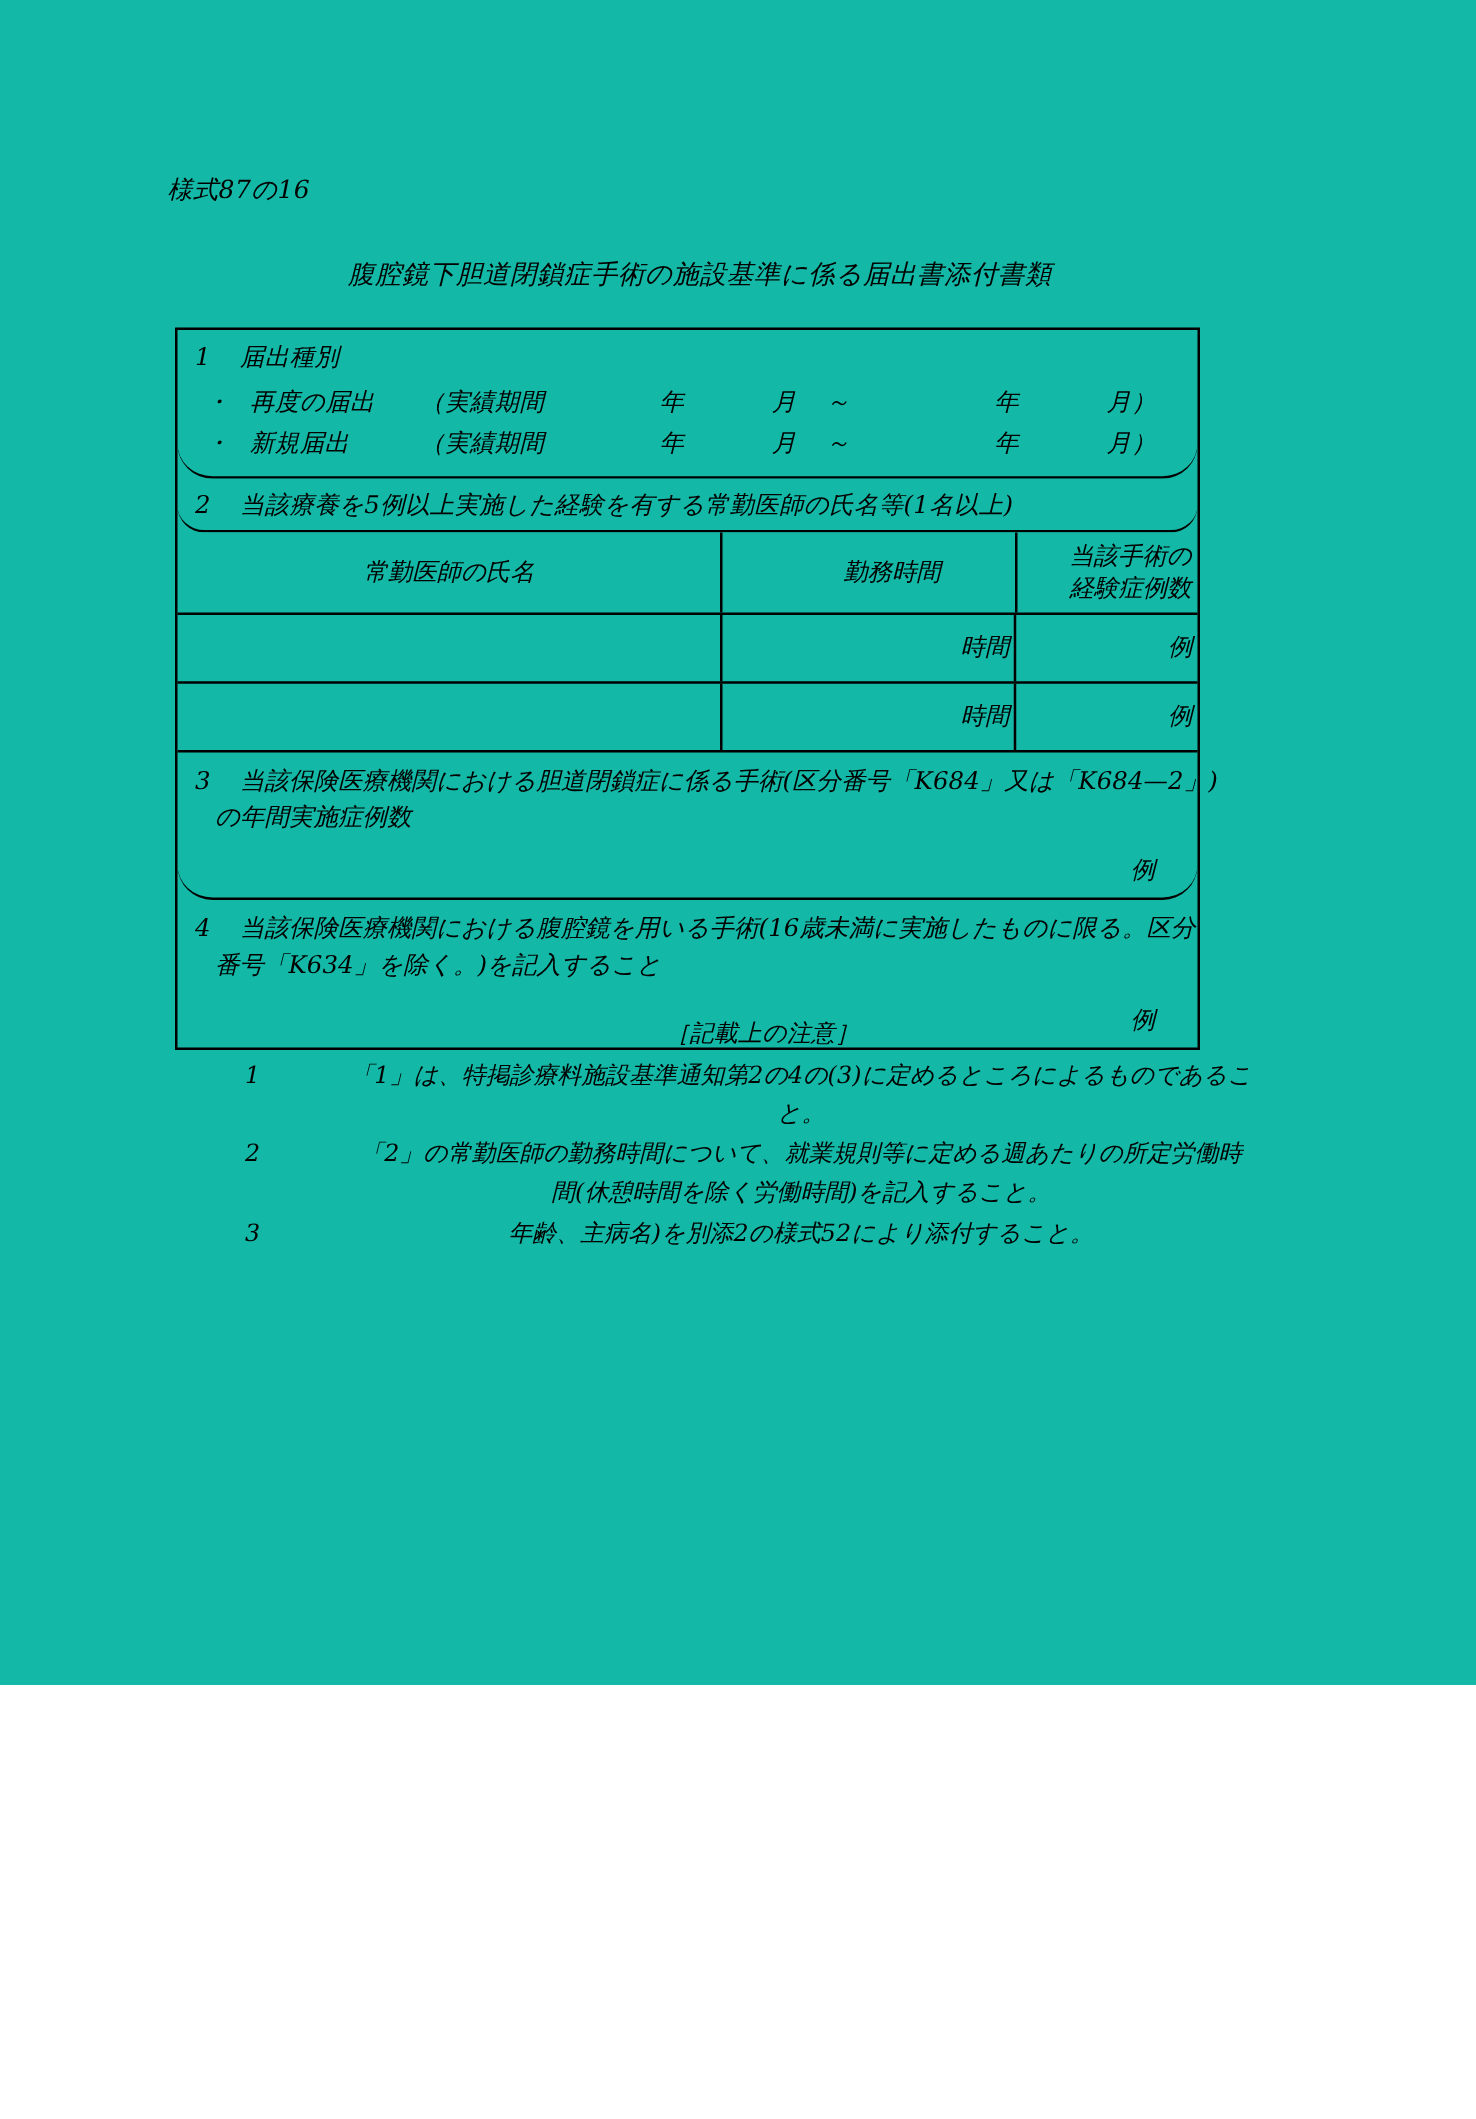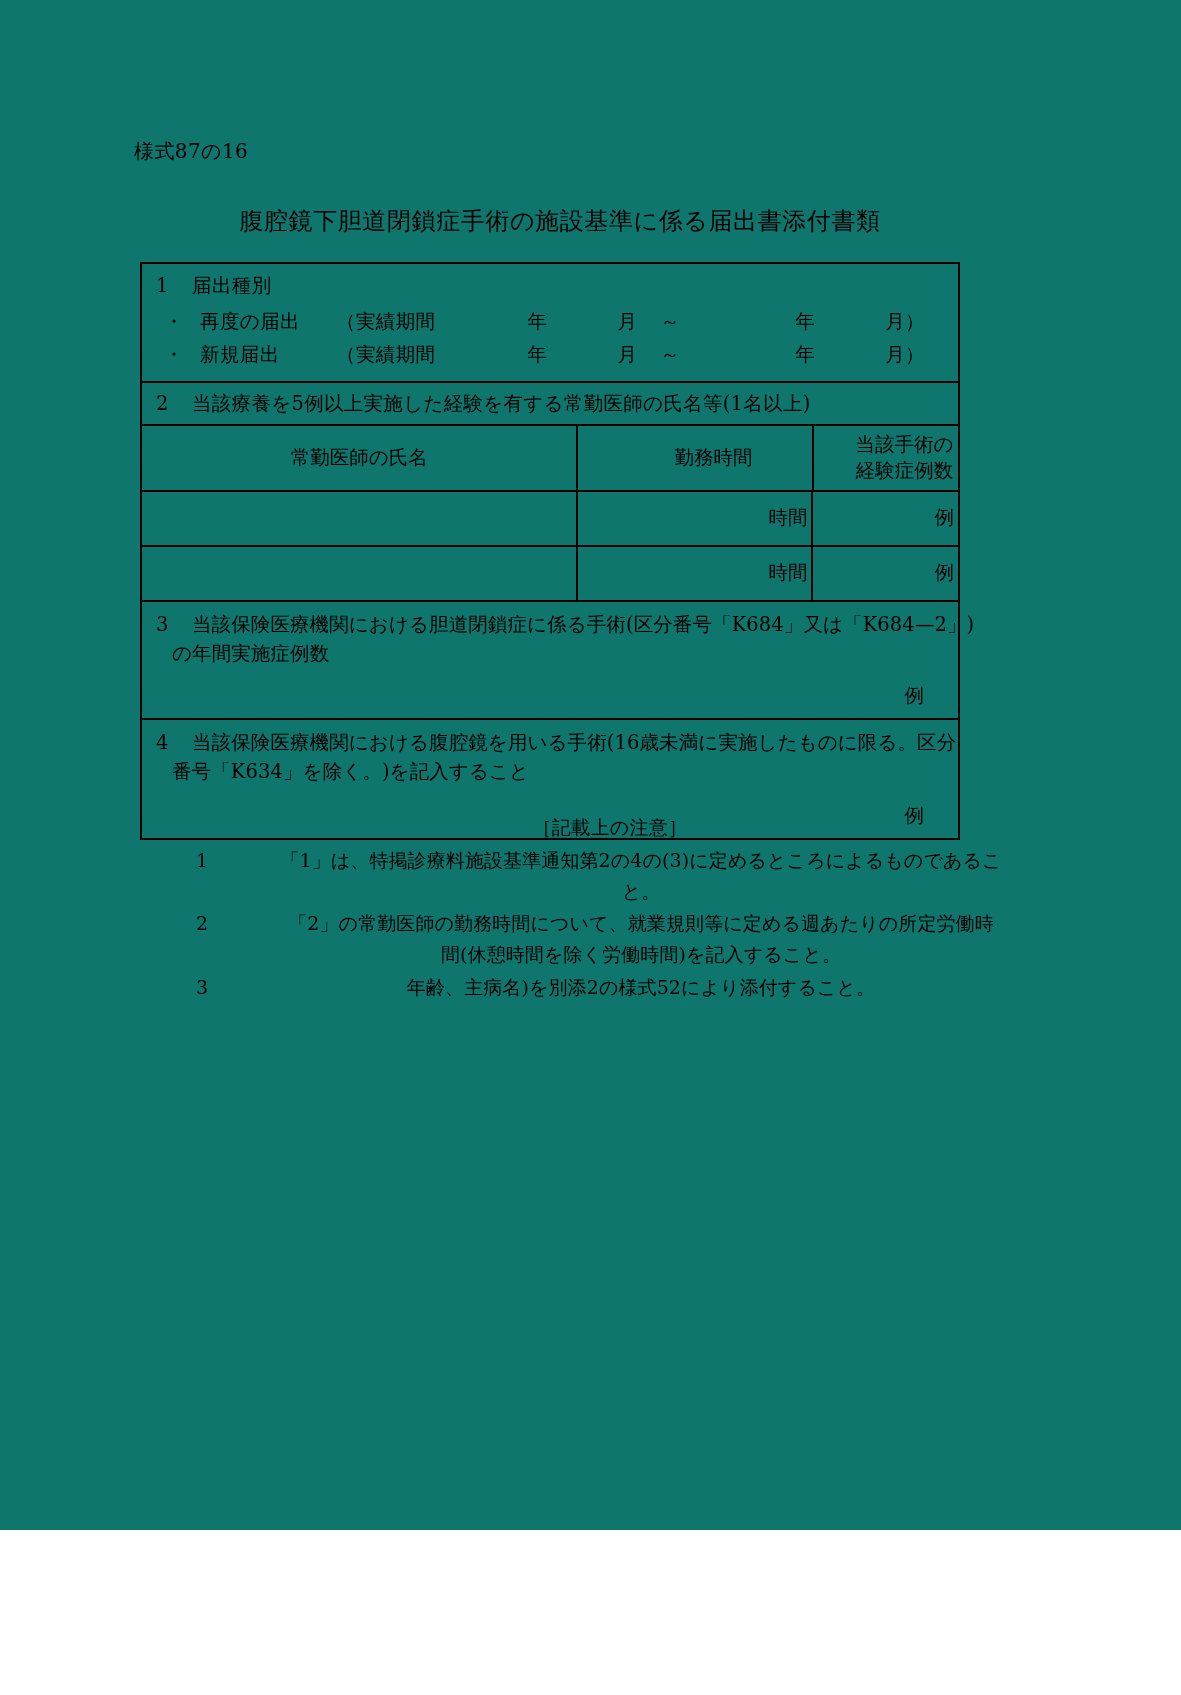--- a/index.html
+++ b/index.html
@@ -9,59 +9,61 @@
     background: #ffffff;
   }
   body {
     font-family: "DejaVu Serif", "Liberation Serif", serif;
     color: #000000;
     -webkit-font-smoothing: none;
   }
   .page {
     position: relative;
     width: 1181px;
-    height: 1530px;
-    background: #0f766e;
+    height: 1348px;
+    background: #14b8a6;
     box-sizing: border-box;
     overflow: hidden;
+    font-style: italic;
   }
 
   
   .form-no {
     position: absolute;
     left: 134px;
     top: 138px;
     font-size: 20px;
     letter-spacing: 0.4px;
     white-space: nowrap;
   }
   .doc-title {
     position: absolute;
     left: 0;
     top: 205px;
     width: 1120px;
     text-align: center;
-    font-size: 24px;
+    font-size: 21px;
     letter-spacing: 0.6px;
     white-space: nowrap;
   }
 
   
   .form-table {
     position: absolute;
     left: 140px;
     top: 262px;
     width: 820px;
     border: 2px solid #000;
     box-sizing: border-box;
     font-size: 19.5px;
   }
   .band {
     border-bottom: 2px solid #000;
     box-sizing: border-box;
+    border-radius: 28px;
   }
   .band.last { border-bottom: none; }
 
   
   .sec1 {
     padding: 8px 0 10px 0;
   }
   .sec1-title {
     padding: 0 0 6px 14px;
     white-space: nowrap;

